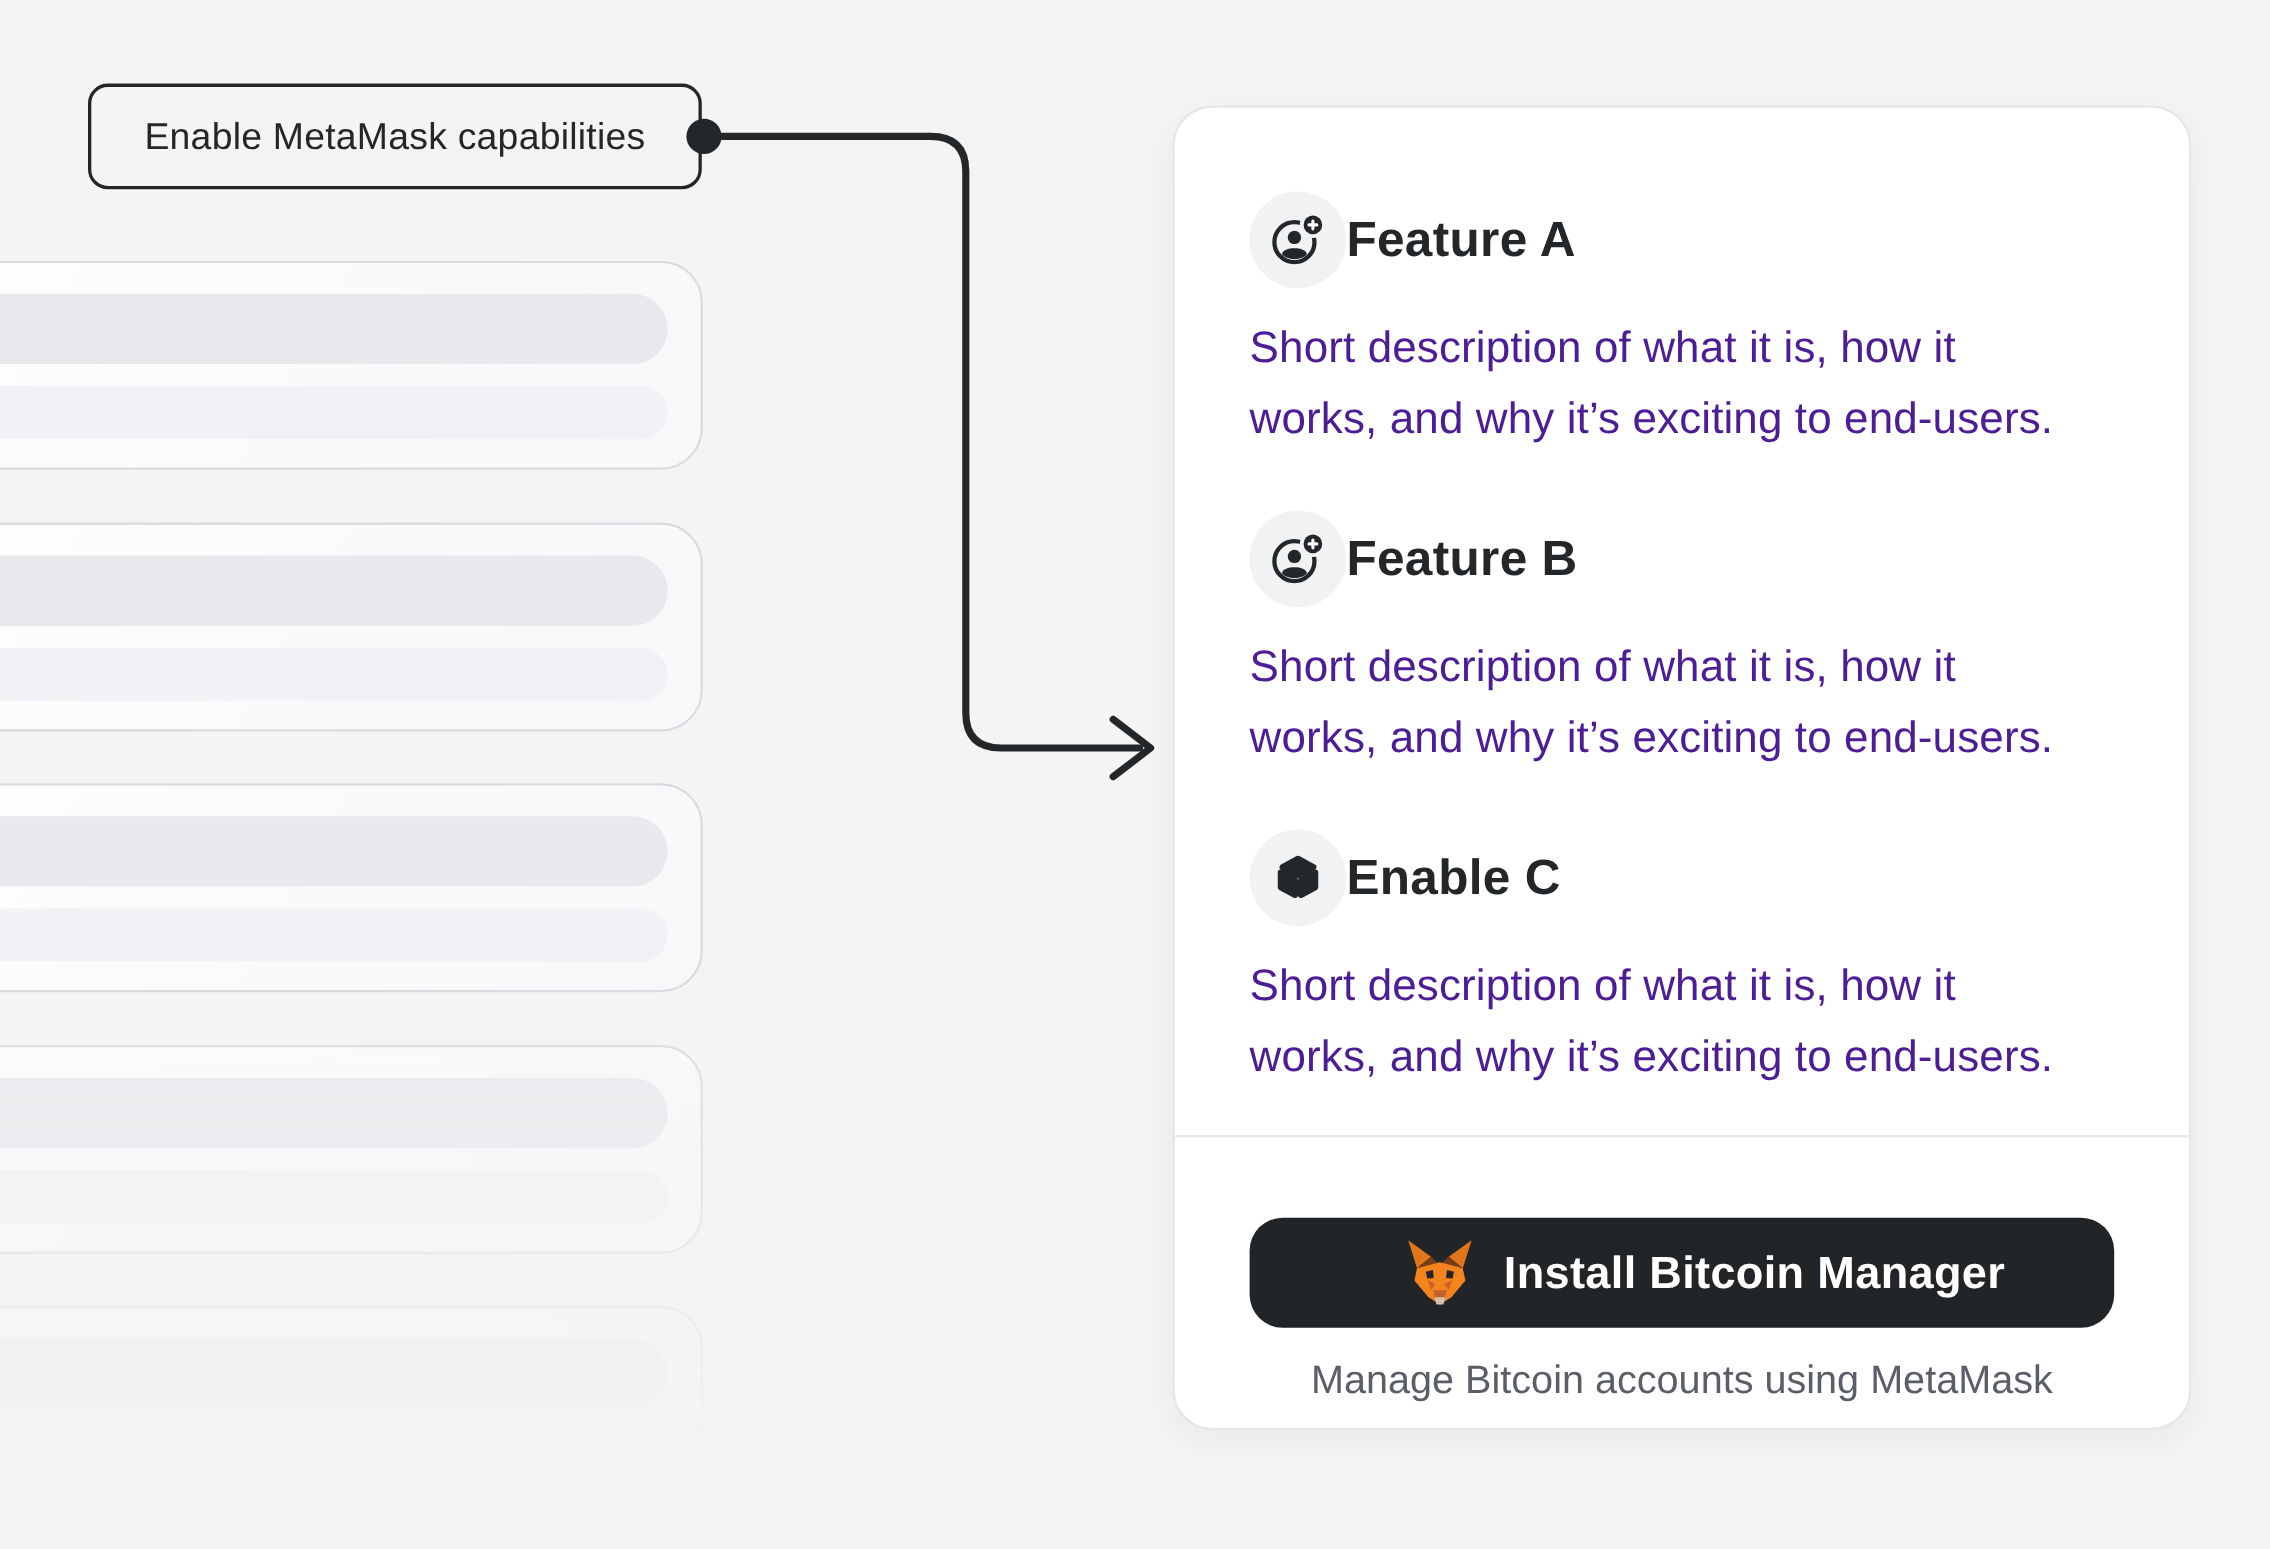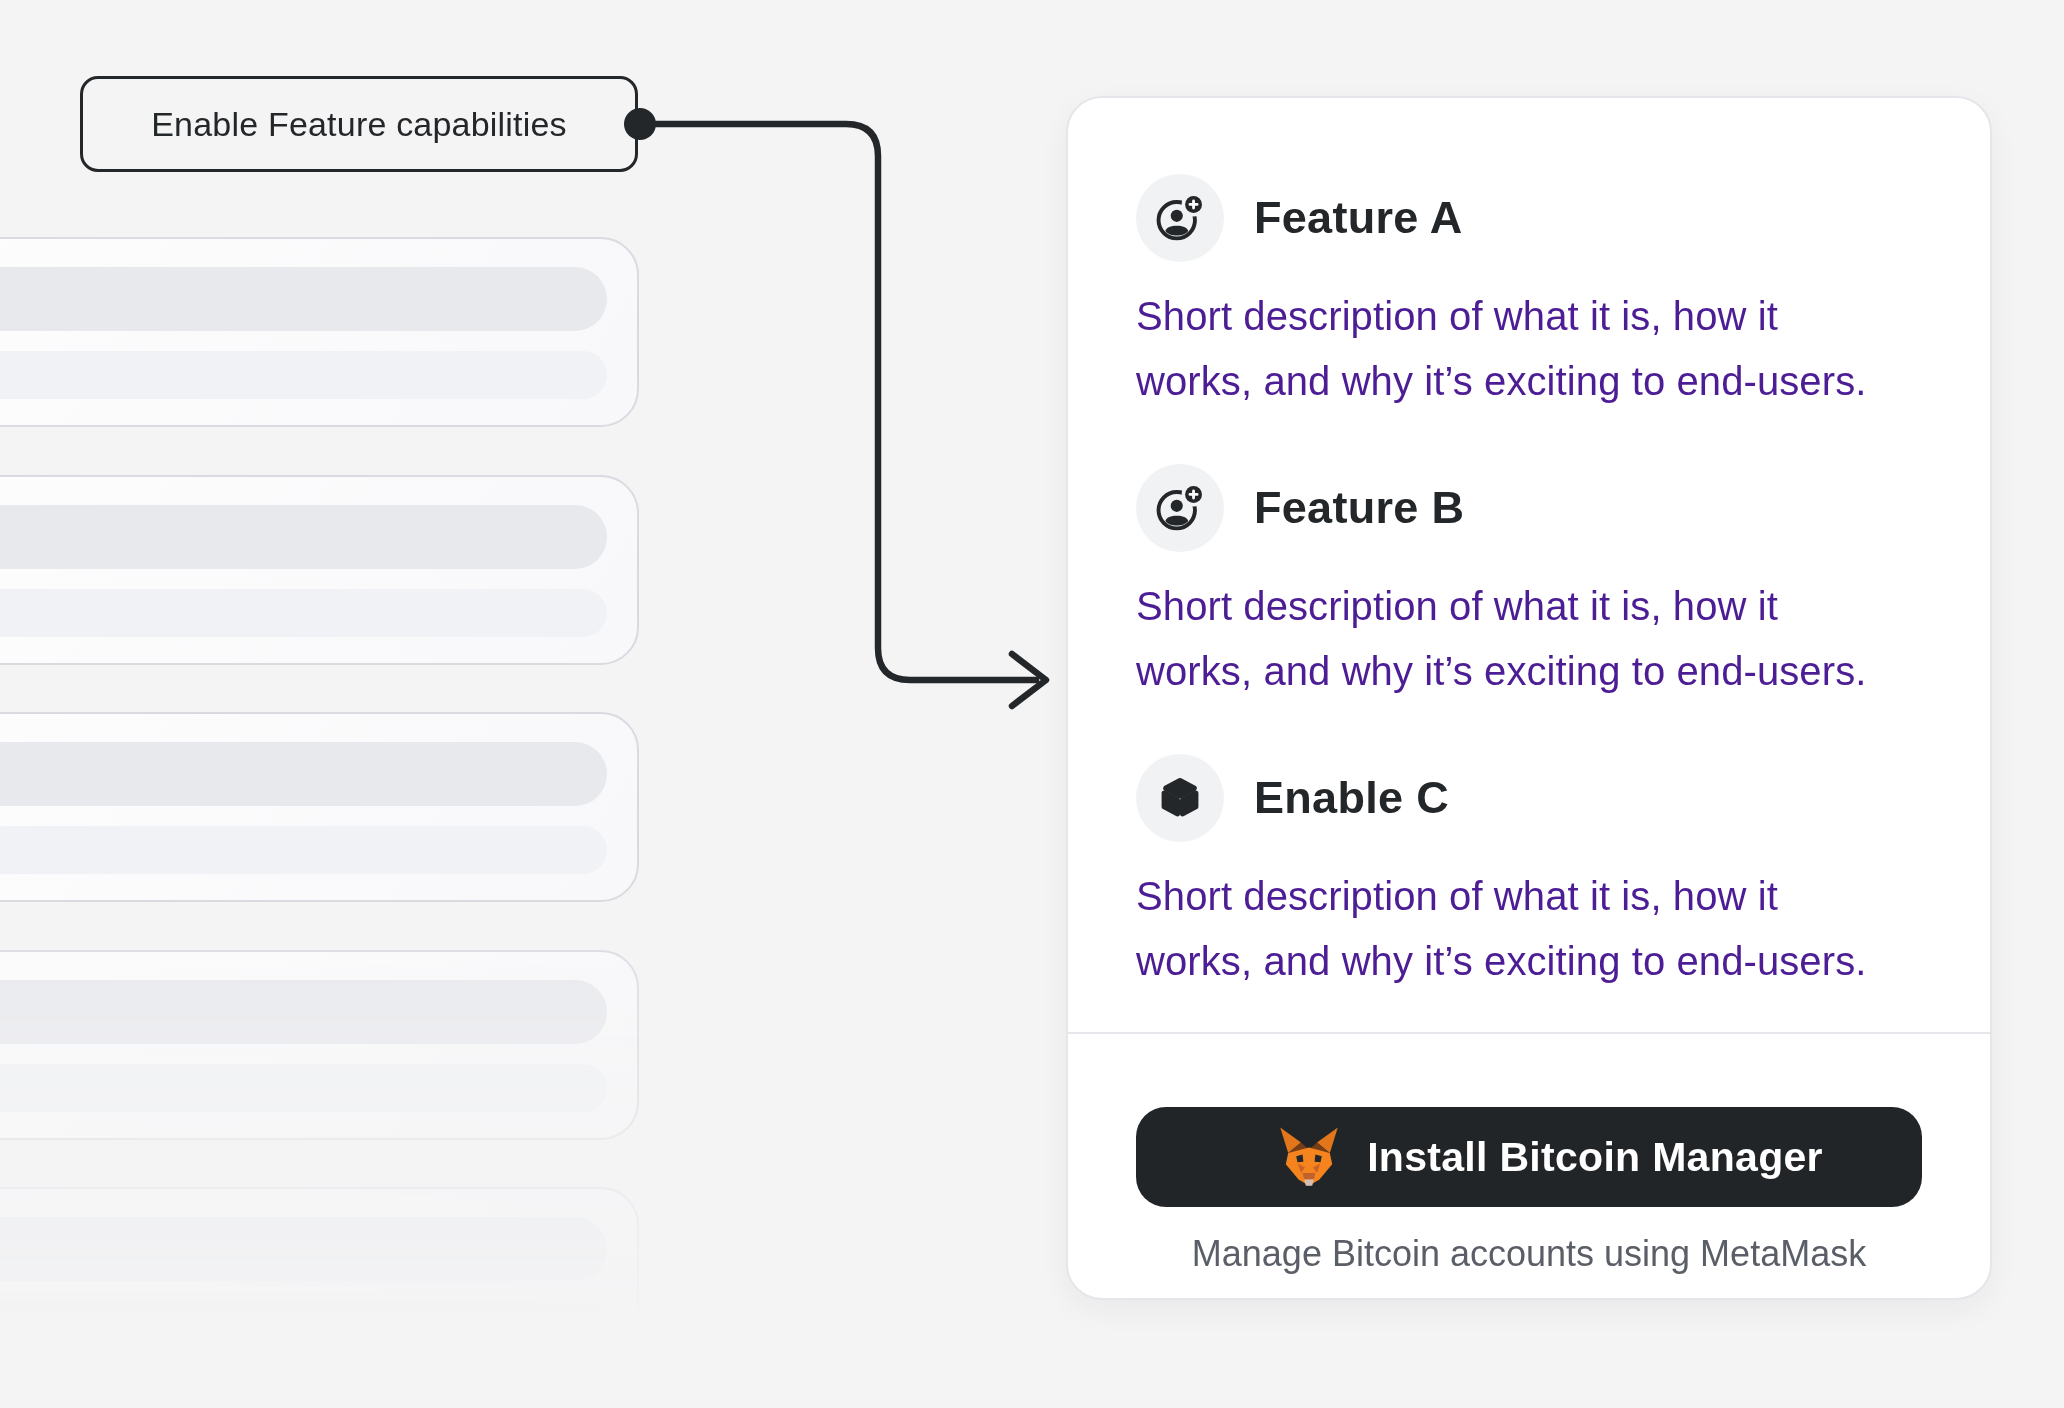--- a/index.html
+++ b/index.html
@@ -45,21 +45,21 @@
   .connector .dot{fill:#24272a;}
 
   
   .feature-card{
     position:absolute; left:1066px; top:96px; width:926px; height:1204px; box-sizing:border-box;
     background:#ffffff; border:2px solid #e5e6ea; border-radius:36px;
     box-shadow:0 10px 30px rgba(30,32,36,.05);
   }
   .features{position:absolute; left:68px; right:68px; top:76px;}
   .feature + .feature{margin-top:50px;}
-  .feature-head{display:flex; align-items:center; gap:30px;}
+  .feature-head{display:flex; align-items:center; }
   .badge{
     width:88px; height:88px; border-radius:50%; background:#f1f2f4;
     display:flex; align-items:center; justify-content:center; flex:0 0 auto;
   }
   .badge svg{width:52px; height:52px; display:block;}
   .feature h2{margin:0; font-size:45px; font-weight:700; color:#24272a; letter-spacing:.3px;}
   .feature p{
     margin:22px 0 0; font-size:40px; line-height:65px; color:#4c1d95;
     white-space:pre-line; letter-spacing:.1px;
   }
@@ -97,21 +97,21 @@
       <div class="skel-bar dark"></div>
       <div class="skel-bar light"></div>
     </div>
     <div class="skel-card">
       <div class="skel-bar dark"></div>
       <div class="skel-bar light"></div>
     </div>
   </div>
 
   <div class="callout">
-    <span>Enable Feature capabilities</span>
+    <span>Enable MetaMask capabilities</span>
   </div>
 
   <svg class="connector" viewBox="0 0 2064 1408" aria-hidden="true">
     <circle class="dot" cx="640" cy="124" r="16"></circle>
     <path class="line" d="M656 124 H 846 Q 878 124 878 156 V 648 Q 878 680 910 680 H 1036"></path>
     <path class="line" d="M1012 654 L 1046 680 L 1012 706"></path>
   </svg>
 
   <div class="feature-card">
     <div class="features">

